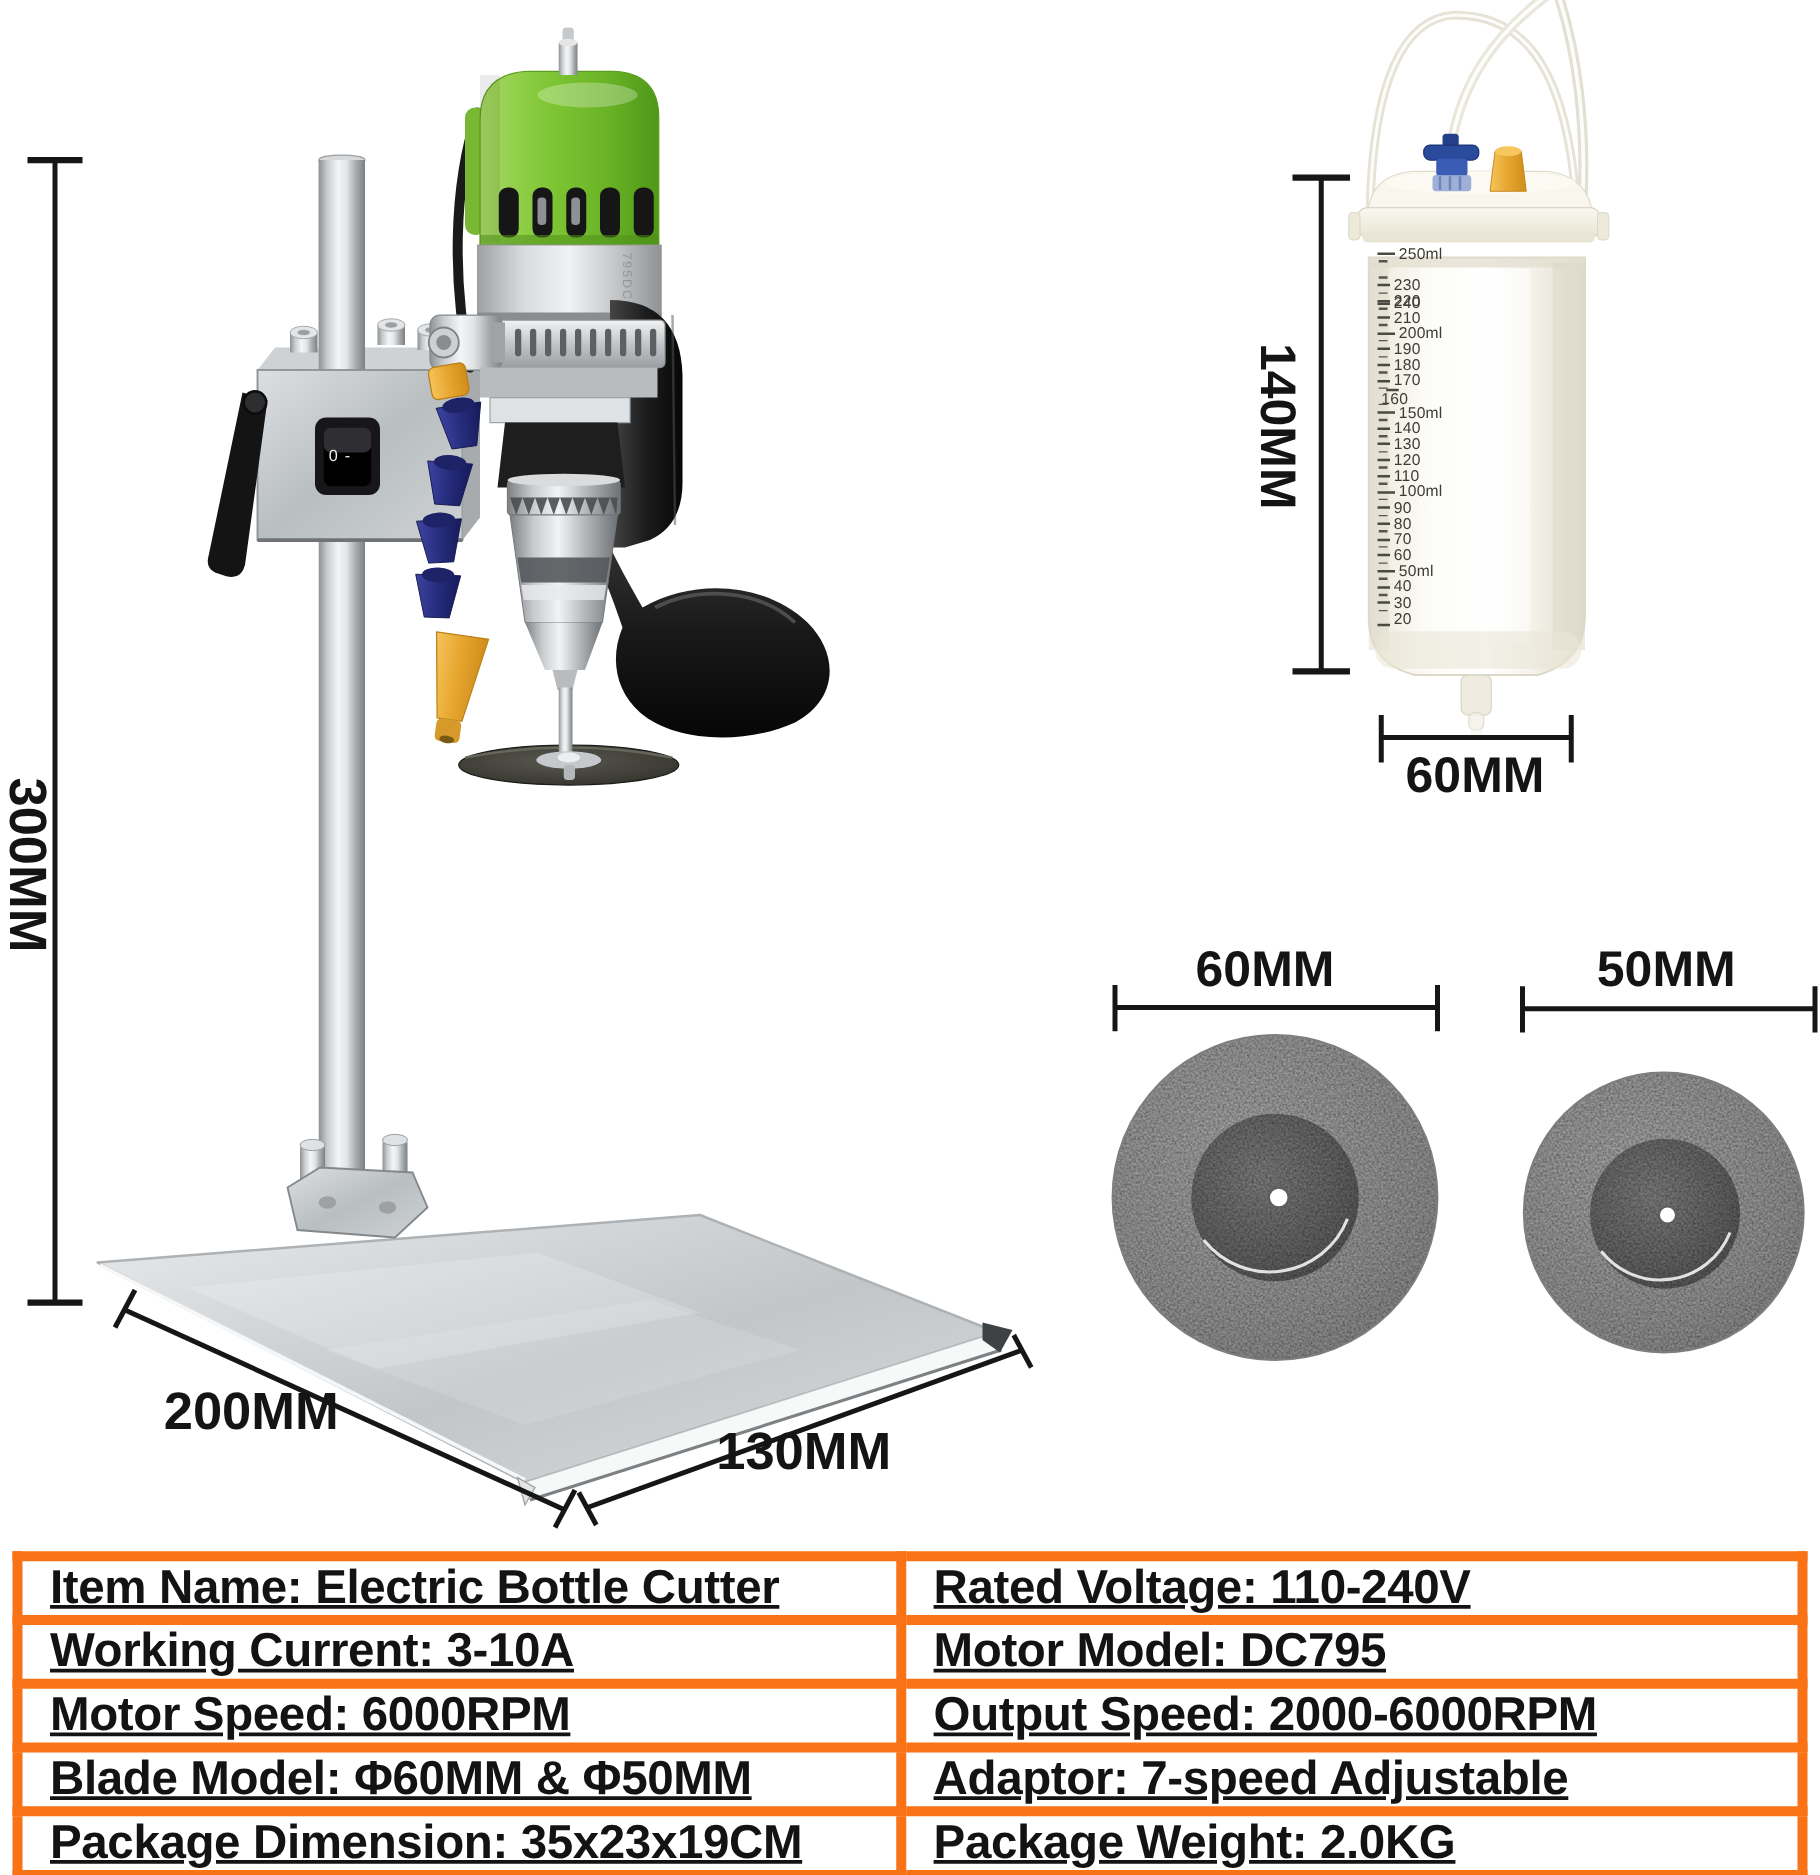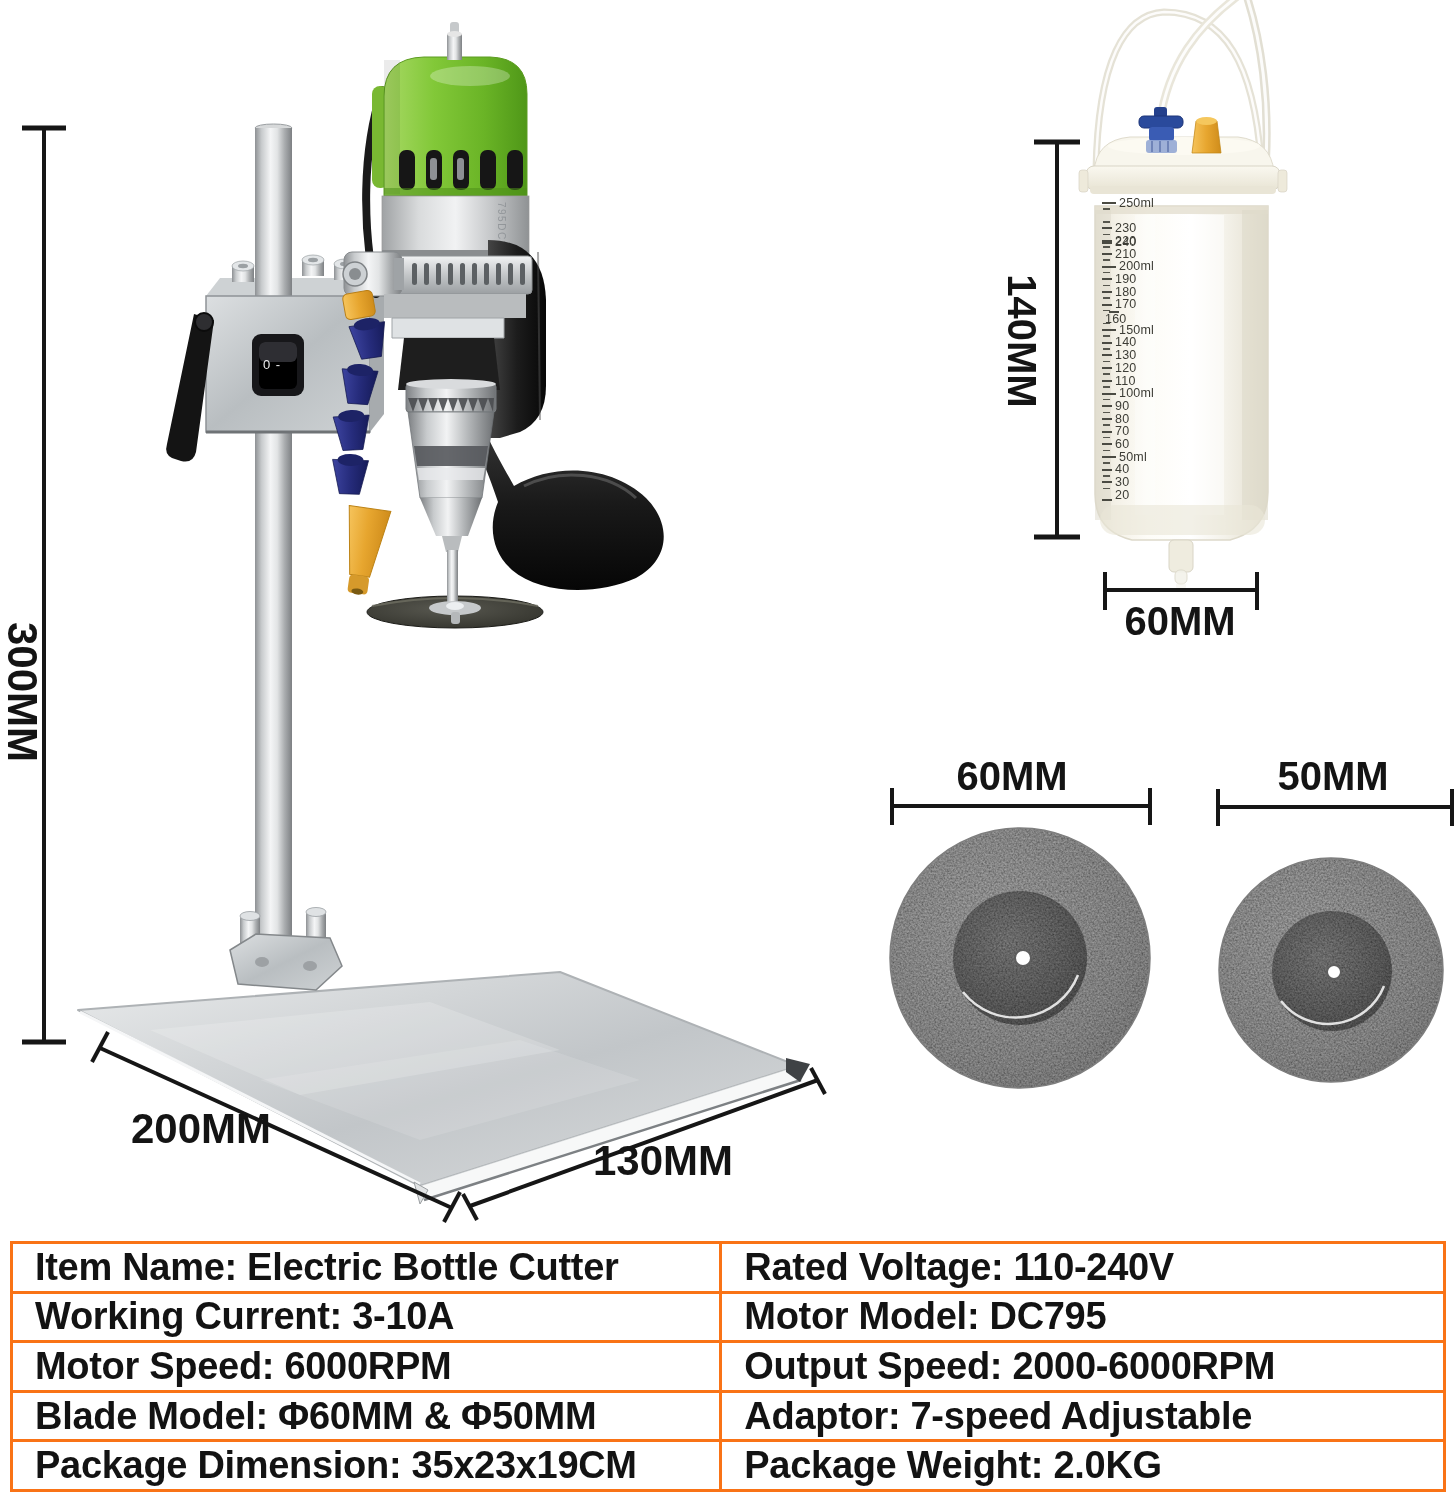--- a/index.html
+++ b/index.html
@@ -13,22 +13,22 @@
   
   .bottle-scale{position:absolute;left:1102px;top:197px;width:70px;height:310px;}
   .scale-row{position:absolute;left:0;display:flex;align-items:center;height:12px;}
   .scale-tick{width:10px;height:2px;background:#4a4a42;flex:none;}
   .scale-tick.major{width:14px;}
   .scale-num{margin-left:3px;font-size:12.5px;line-height:1;color:#3c3c35;letter-spacing:.2px;}
   .scale-minor{position:absolute;left:1px;width:7px;height:1.5px;background:#56564d;}
   
   .spec{position:absolute;left:10px;top:1241px;width:1436px;height:251px;border-collapse:collapse;
         table-layout:fixed;font-weight:700;font-size:38px;color:#131313;}
-  .spec td{border:3px solid #f97316;padding:0 0 0 22px;vertical-align:middle;
-           letter-spacing:-0.3px;white-space:nowrap;overflow:hidden;}
+  .spec td{border:8px solid #f97316;padding:0 0 0 22px;vertical-align:middle;
+           letter-spacing:-0.3px;white-space:nowrap;overflow:hidden;text-decoration:underline;}
   .engrave{font-size:10px;fill:#7c8186;opacity:.6;letter-spacing:1.5px;
            font-family:"Liberation Sans",sans-serif;}
   .switch-label{font-size:13px;fill:#ececec;letter-spacing:1px;
            font-family:"Liberation Sans",sans-serif;}
 </style>
 </head>
 <body>
 
 <div class="canvas">
 
@@ -407,21 +407,21 @@
       <line x1="1218" y1="807" x2="1452" y2="807" stroke-width="4"></line>
       <line x1="1218" y1="789" x2="1218" y2="826" stroke-width="4"></line>
       <line x1="1452" y1="789" x2="1452" y2="826" stroke-width="4"></line>
     </g>
   </g>
 </svg>
 
 <div class="dim rot big" style="left:22px;top:692px;">300MM</div>
 <div class="dim rot" style="left:1021px;top:341px;">140MM</div>
 <div class="dim big" style="left:201px;top:1129px;">200MM</div>
-<div class="dim big" style="left:643px;top:1161px;margin-left:20px;">130MM</div>
+<div class="dim big" style="left:643px;top:1161px;">130MM</div>
 <div class="dim" style="left:1180px;top:621px;">60MM</div>
 <div class="dim" style="left:1012px;top:776px;">60MM</div>
 <div class="dim" style="left:1333px;top:776px;">50MM</div>
 
 <div class="bottle-scale">
       <div class="scale-row" style="top: 0px;">
         <span class="scale-tick major"></span>
         <span class="scale-num">250ml</span>
       </div>
       <div class="scale-minor" style="top: 11.35px;"></div>

